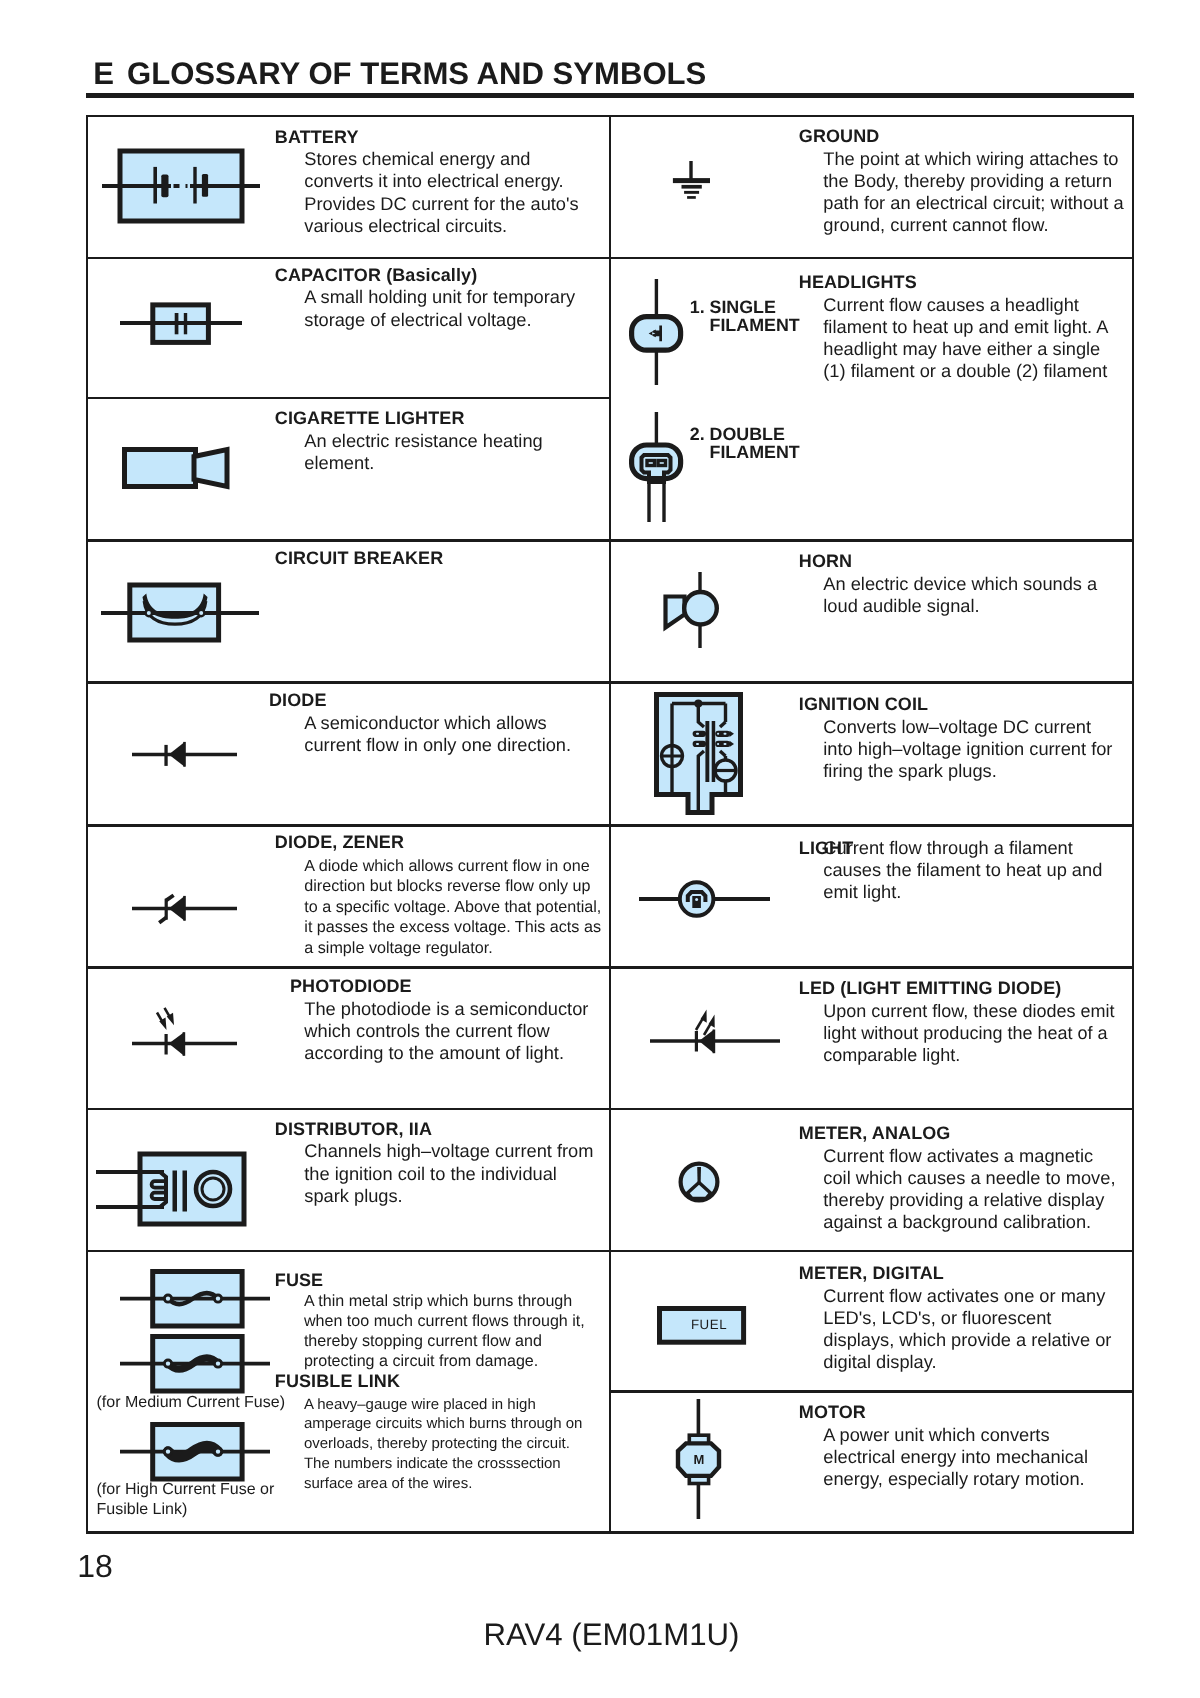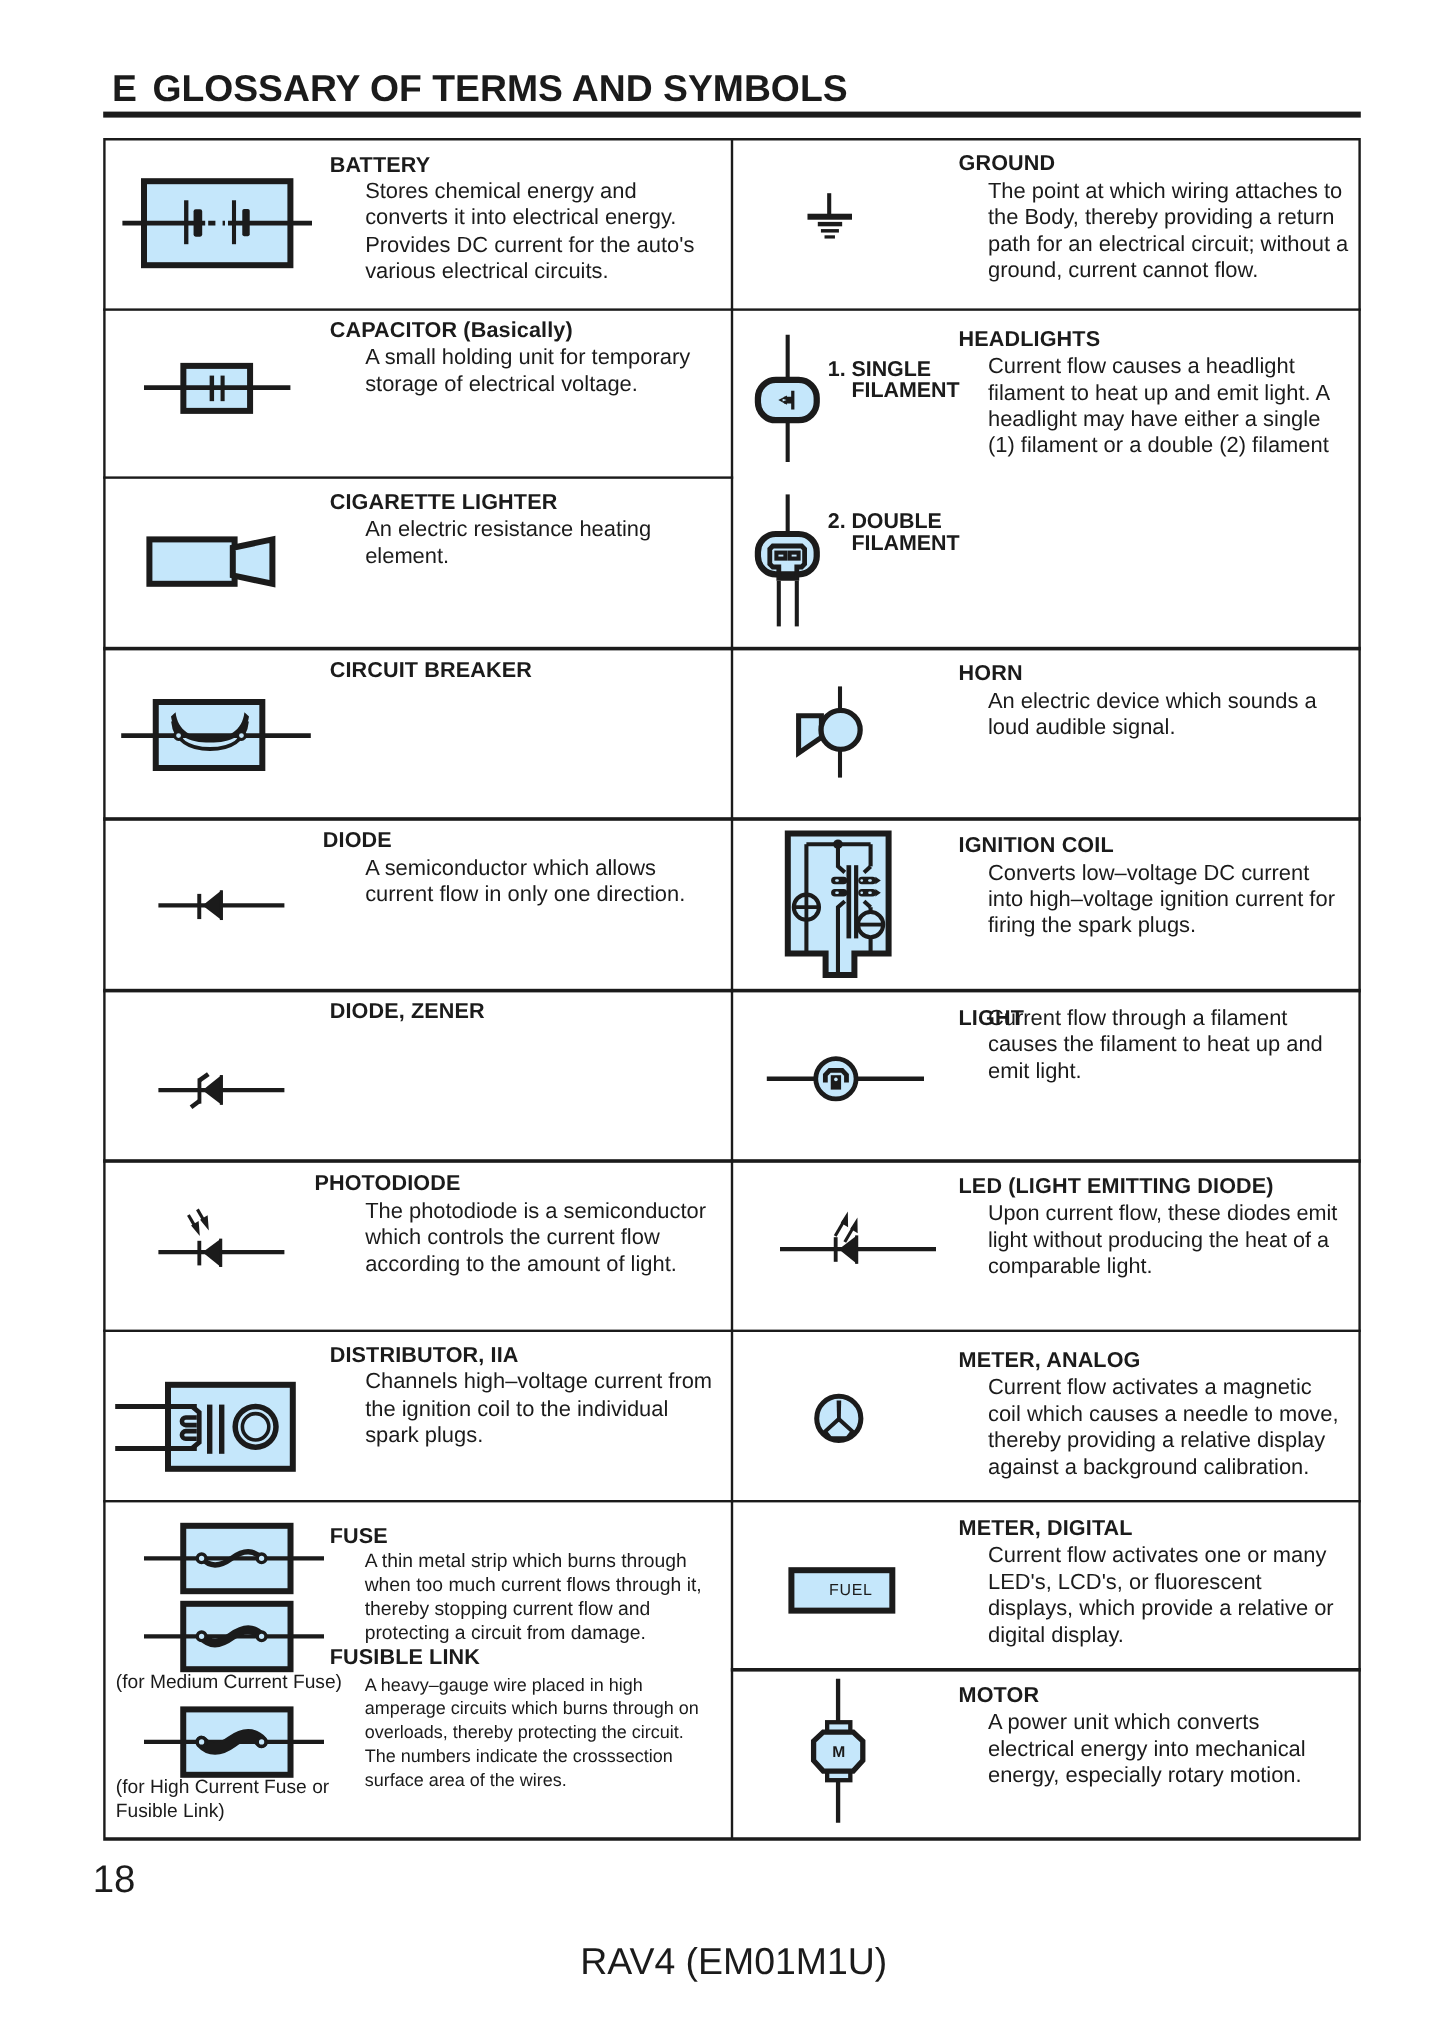--- a/index.html
+++ b/index.html
@@ -61,21 +61,26 @@
 <div class="body" style="left:304.3px;top:286.41px;font-size:18.25px;line-height:22.2px">A small holding unit for temporary
 storage of electrical voltage.</div>
 <div class="ttl" style="left:274.8px;top:409.08px">CIGARETTE LIGHTER</div>
 <div class="body" style="left:304.3px;top:430.21px;font-size:18.25px;line-height:22.2px">An electric resistance heating
 element.</div>
 <div class="ttl" style="left:274.8px;top:548.58px">CIRCUIT BREAKER</div>
 <div class="ttl" style="left:269px;top:691.48px">DIODE</div>
 <div class="body" style="left:304.3px;top:712.11px;font-size:18.25px;line-height:22.2px">A semiconductor which allows
 current flow in only one direction.</div>
 <div class="ttl" style="left:274.8px;top:833.38px">DIODE, ZENER</div>
-<div class="ttl" style="left:262px;top:977.08px">PHOTODIODE</div>
+<div class="body" style="left:304.3px;top:855.98px;font-size:16.15px;line-height:20.5px">A diode which allows current flow in one
+direction but blocks reverse flow only up
+to a specific voltage. Above that potential,
+it passes the excess voltage. This acts as
+a simple voltage regulator.</div>
+<div class="ttl" style="left:290px;top:977.08px">PHOTODIODE</div>
 <div class="body" style="left:304.3px;top:997.81px;font-size:18.25px;line-height:22.2px">The photodiode is a semiconductor
 which controls the current flow
 according to the amount of light.</div>
 <div class="ttl" style="left:274.8px;top:1119.58px">DISTRIBUTOR, IIA</div>
 <div class="body" style="left:304.3px;top:1140.31px;font-size:18.25px;line-height:22.2px">Channels high–voltage current from
 the ignition coil to the individual
 spark plugs.</div>
 <div class="ttl" style="left:798.8px;top:127.08px">GROUND</div>
 <div class="body" style="left:823.3px;top:147.81px;font-size:18.25px;line-height:22.2px">The point at which wiring attaches to
 the Body, thereby providing a return

